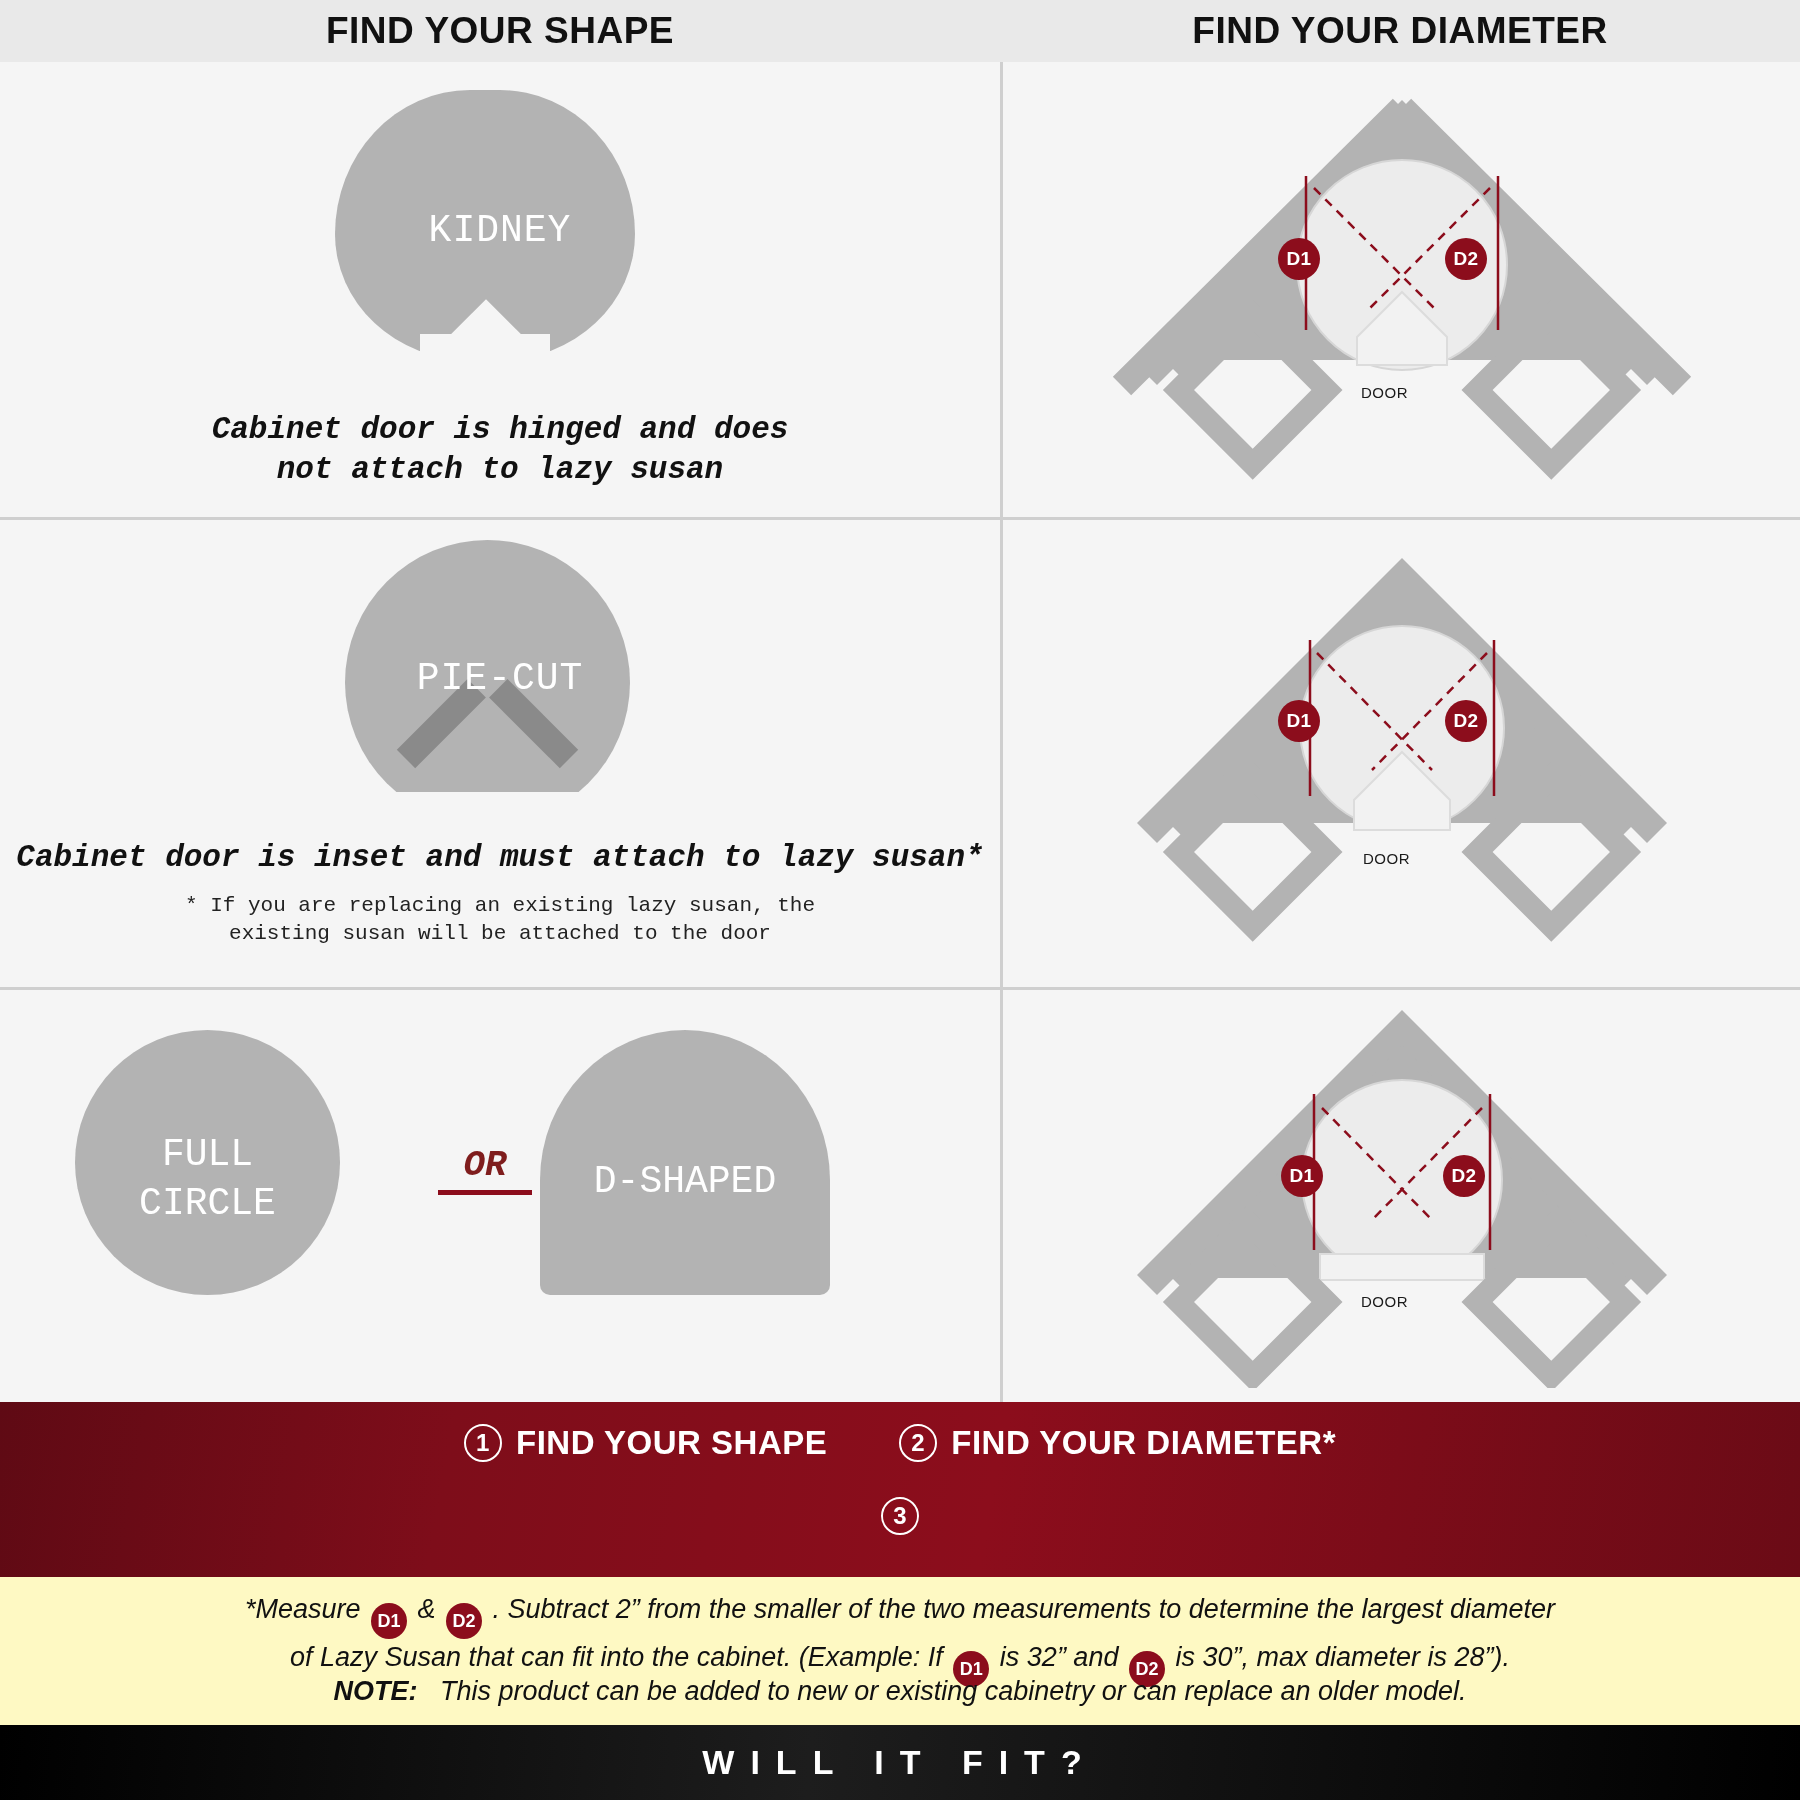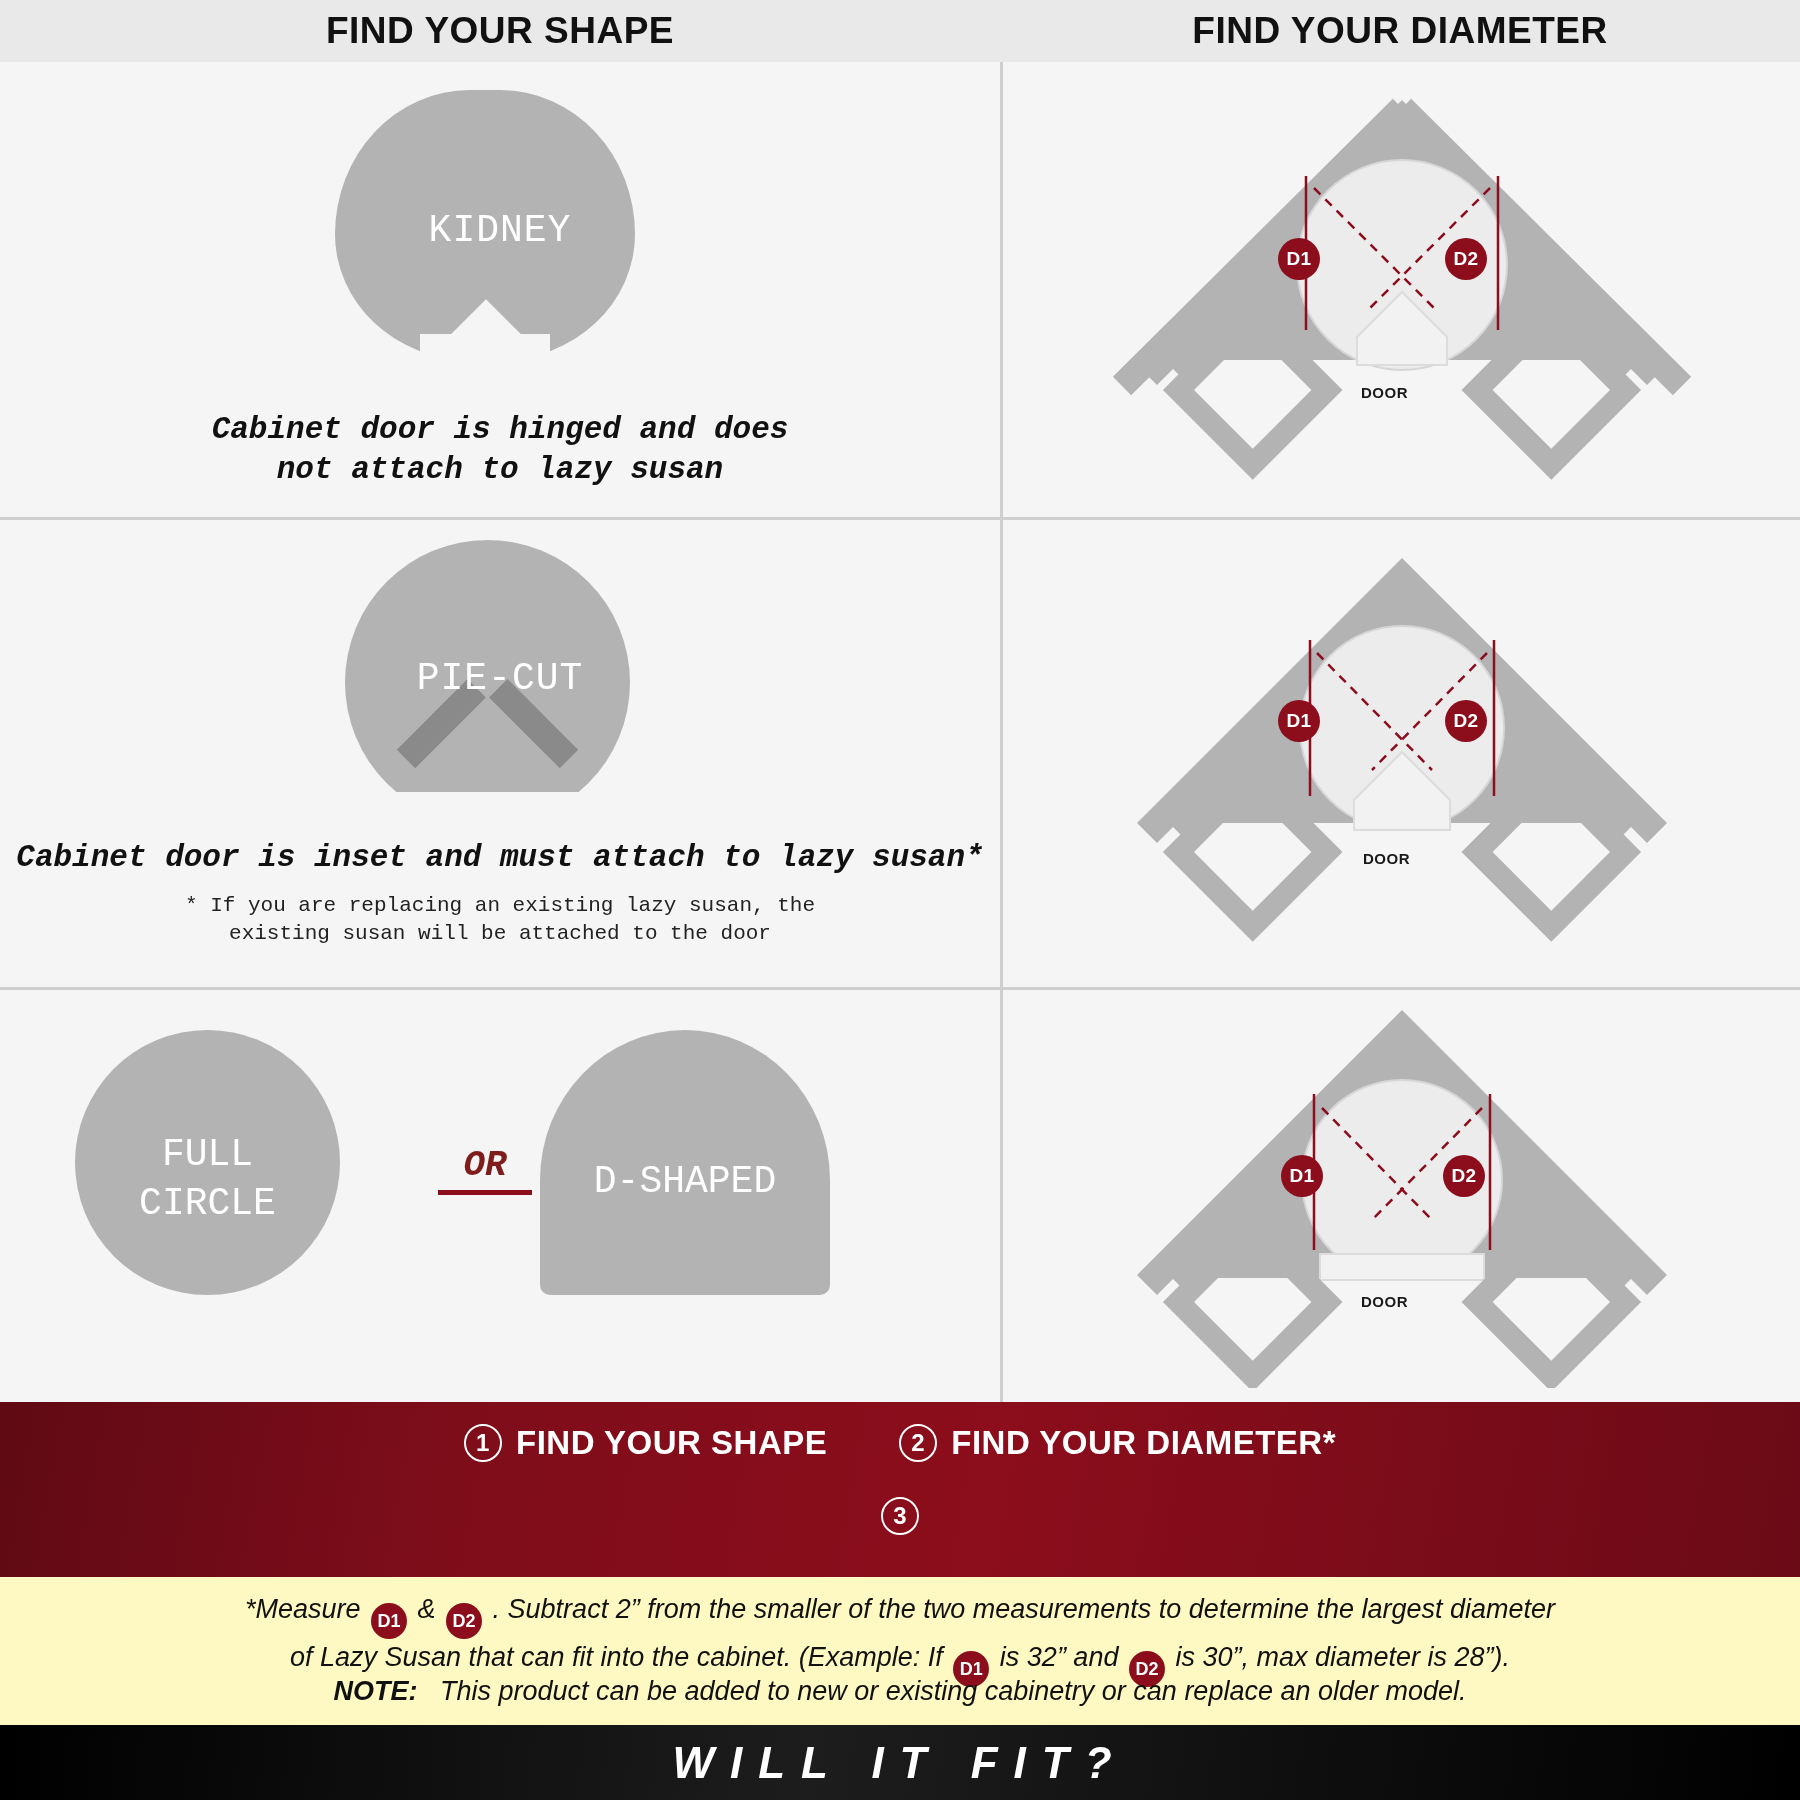--- a/index.html
+++ b/index.html
@@ -103,21 +103,21 @@
     position: absolute; left: 430px; top: 155px; width: 110px; text-align: center;
   }
   .or-text { font-style: italic; font-weight: bold; font-size: 36px; color: #7f1d1d; }
   .or-underline { width: 94px; height: 5px; background: #8c0d1c; margin: 4px auto 0; }
 
   
   .diagram { position: absolute; left: 0; top: 0; width: 797px; height: 100%; }
   .diagram svg { position: absolute; left: 50%; transform: translateX(-50%); }
 
   .door-label {
-    position: absolute; font-size: 15px; font-weight: bold; color: #1a1a1a;
+    position: absolute; font-size: 15px; font-weight: normal; color: #1a1a1a;
     letter-spacing: .5px;
   }
 
   .dbadge {
     position: absolute; width: 42px; height: 42px; border-radius: 50%;
     background: #8c0d1c; color: #fff; font-weight: bold; font-size: 19px;
     display: flex; align-items: center; justify-content: center;
     letter-spacing: .3px;
   }
 
@@ -163,21 +163,21 @@
   }
   .note-bold { font-weight: bold; }
 
   
   .footer {
     position: absolute; top: 1725px; left: 0; width: 1800px; height: 75px;
     background: linear-gradient(95deg, #000 0%, #1d1d1d 45%, #000 100%);
     display: flex; align-items: center; justify-content: center;
   }
   .footer-text {
-    color: #fff; font-weight: bold; font-style: italic; font-size: 44px;
+    color: #fff; font-weight: bold; font-size: 34px;
     letter-spacing: 16px;
   }
 </style>
 </head>
 <body>
 
 <div class="page">
 
   <div class="header">
     <div class="col colA">FIND YOUR SHAPE</div>

